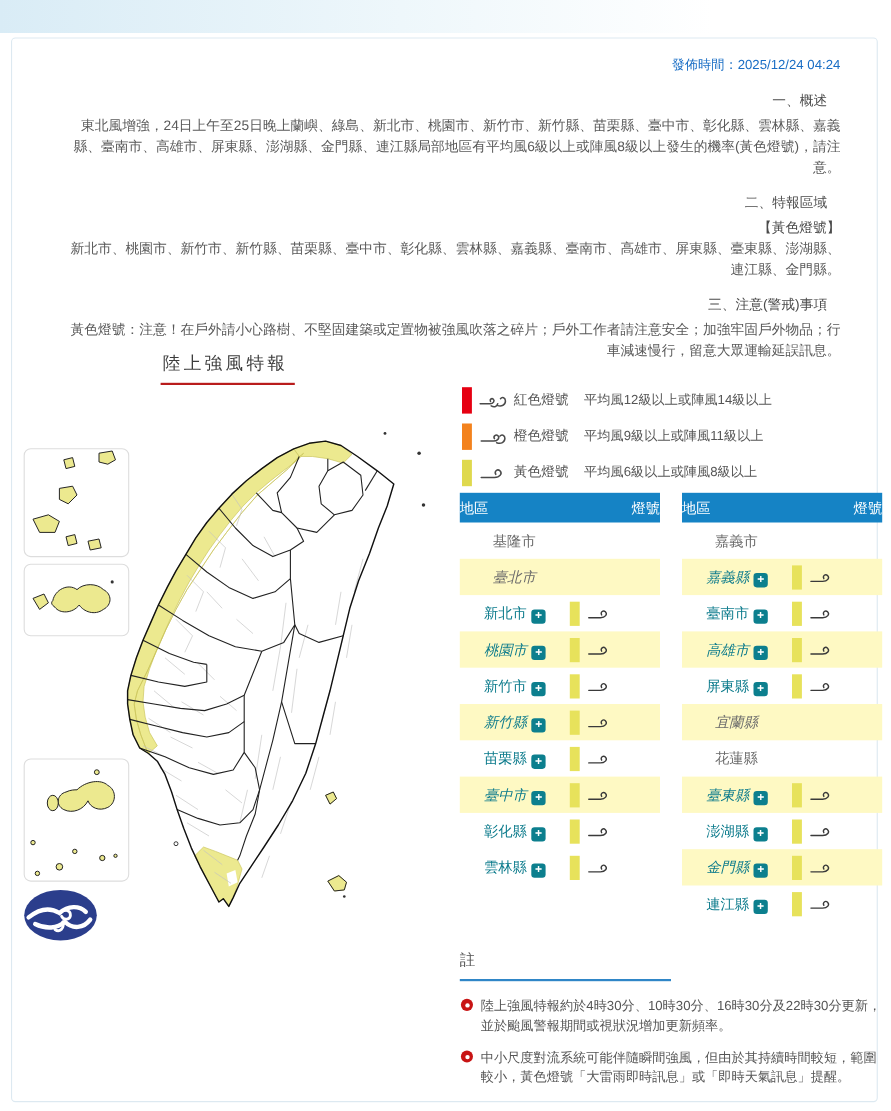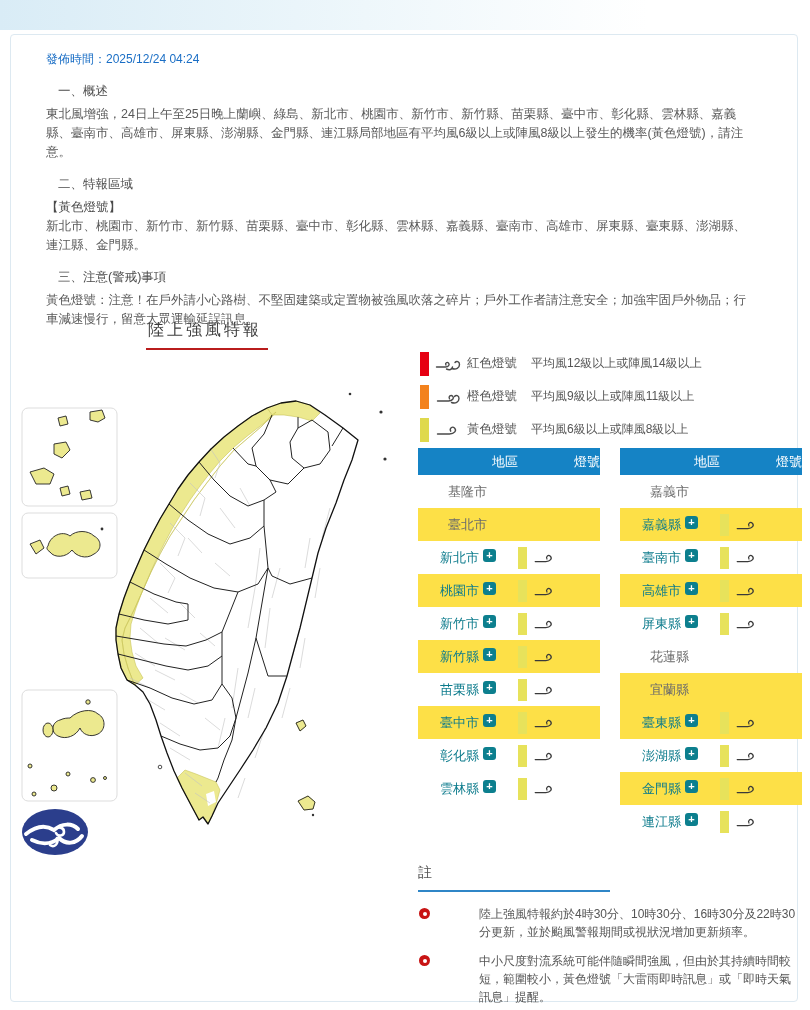--- a/index.html
+++ b/index.html
@@ -3,58 +3,58 @@
 <meta charset="utf-8">
 <style>
   html,body{margin:0;padding:0;background:#fff;}
   body{font-family:"Liberation Sans","DejaVu Sans",sans-serif;}
   #page{position:relative;width:810px;height:1010px;background:#fff;overflow:hidden;}
   .topband{position:absolute;left:0;top:0;width:810px;height:30px;
     background:linear-gradient(90deg,#d9ecf6 0%,#eef7fb 45%,#ffffff 80%);}
   .card{position:absolute;left:10px;top:34px;width:786px;height:966px;
     border:1px solid #dde9f1;border-radius:4px;background:#fff;}
   
-  .textwrap{position:absolute;left:46px;top:50px;width:700px;color:#595959;
-    font-size:12.5px;line-height:19px;}
+  .textwrap{position:absolute;left:64px;top:50px;width:700px;color:#595959;
+    font-size:12.5px;line-height:19px;text-align:right;}
   .pub{color:#1a6ec5;font-size:12px;margin-bottom:12px;}
   .sechead{color:#4a4a4a;margin:13px 12px 4px;}
   .subhead{color:#4a4a4a;}
   .textwrap p{margin:0;}
   
   .maptitle{position:absolute;left:146px;top:320px;font-size:16px;letter-spacing:3px;
     color:#3c3c3c;padding:0 6px 7px 2px;border-bottom:2px solid #b91c1c;}
   
   .legend{position:absolute;left:418px;top:347px;}
   .lrow{display:flex;align-items:center;height:33px;}
   .lbar{width:9px;height:24px;margin:0 6px 0 2px;}
   .licon{width:27px;height:18px;margin-right:5px;}
   .licon path{fill:none;stroke:#4a4a4a;stroke-width:1.4;stroke-linecap:round;}
   .lname{width:57px;font-size:12.5px;color:#555;}
   .ldesc{font-size:12px;color:#555;margin-left:7px;}
   
   .wtable{position:absolute;top:448px;width:182px;font-size:13px;}
   .wtable.left{left:418px;} .wtable.right{left:620px;}
   .thead{display:flex;height:27px;background:#1583c5;color:#fff;align-items:center;}
-  .th1{width:100px;text-align:right;} .th2{width:82px;text-align:right;}
+  .th1{width:100px;text-align:left;} .th2{width:82px;text-align:right;}
   .trow{display:flex;height:33px;align-items:center;}
-  .trow.alt{background:#fde047;}
-  .tname{width:100px;display:flex;align-items:flex-start;box-sizing:border-box;padding-left:22px;}
+  .trow.alt{background:#fef9c3;font-style:italic;}
+  .tname{width:100px;display:flex;align-items:flex-end;box-sizing:border-box;padding-left:22px;}
   .trow.nosig .tname{padding-left:30px;color:#6b6b6b;}
   .trow.sig .tname{color:#0c7b8c;}
   .plus{width:13px;height:13px;background:#0c7f8e;color:#fff;border-radius:3px;
     font-size:11px;line-height:13px;text-align:center;margin-left:4px;font-weight:bold;cursor:pointer;}
   .tsig{display:flex;align-items:center;}
   .ybar{width:9px;height:22px;background:#e7e25b;margin-right:6px;}
   .wind{width:24px;height:16px;}
   .wind path{fill:none;stroke:#3a3a3a;stroke-width:1.4;stroke-linecap:round;}
   
   .note{position:absolute;left:418px;top:864px;width:384px;}
   .ntitle{font-size:14px;color:#555;}
   .nline{width:192px;border-bottom:2px solid #2f86c7;margin:8px 0 13px 0;}
-  .nitem{display:flex;margin-bottom:11px;gap:42px;}
+  .nitem{display:flex;margin-bottom:11px;}
   .ndot{flex:0 0 11px;height:11px;border-radius:50%;background:#c81414;margin:3px 7px 0 1px;position:relative;}
   .ndot::after{content:'';position:absolute;left:3.5px;top:3.5px;width:4px;height:4px;border-radius:50%;background:#fff;}
   .ntext{font-size:12px;line-height:18px;color:#555;}
   
   .mapsvg{position:absolute;left:10px;top:388px;width:400px;height:480px;}
 </style>
 </head>
 <body>
 
 <div id="page">
@@ -273,29 +273,29 @@
             <span>屏東縣</span>
             <span class="plus">+</span>
           </div>
           <div class="tsig">
             <span class="ybar"></span>
             <svg class="wind" viewBox="0 0 26 18">
               <path d="M2,13 L14,13 C19,13 21.5,9.5 19,7 C16.8,4.9 13.6,7.3 15.2,10.2"></path>
             </svg>
           </div>
         </div>
+        <div class="trow alt nosig">
+          <div class="tname">
+            <span>宜蘭縣</span>
+          </div>
+          <div class="tsig"></div>
+        </div>
         <div class="trow nosig">
           <div class="tname">
             <span>花蓮縣</span>
-          </div>
-          <div class="tsig"></div>
-        </div>
-        <div class="trow alt nosig">
-          <div class="tname">
-            <span>宜蘭縣</span>
           </div>
           <div class="tsig"></div>
         </div>
         <div class="trow alt sig">
           <div class="tname">
             <span>臺東縣</span>
             <span class="plus">+</span>
           </div>
           <div class="tsig">
             <span class="ybar"></span>

